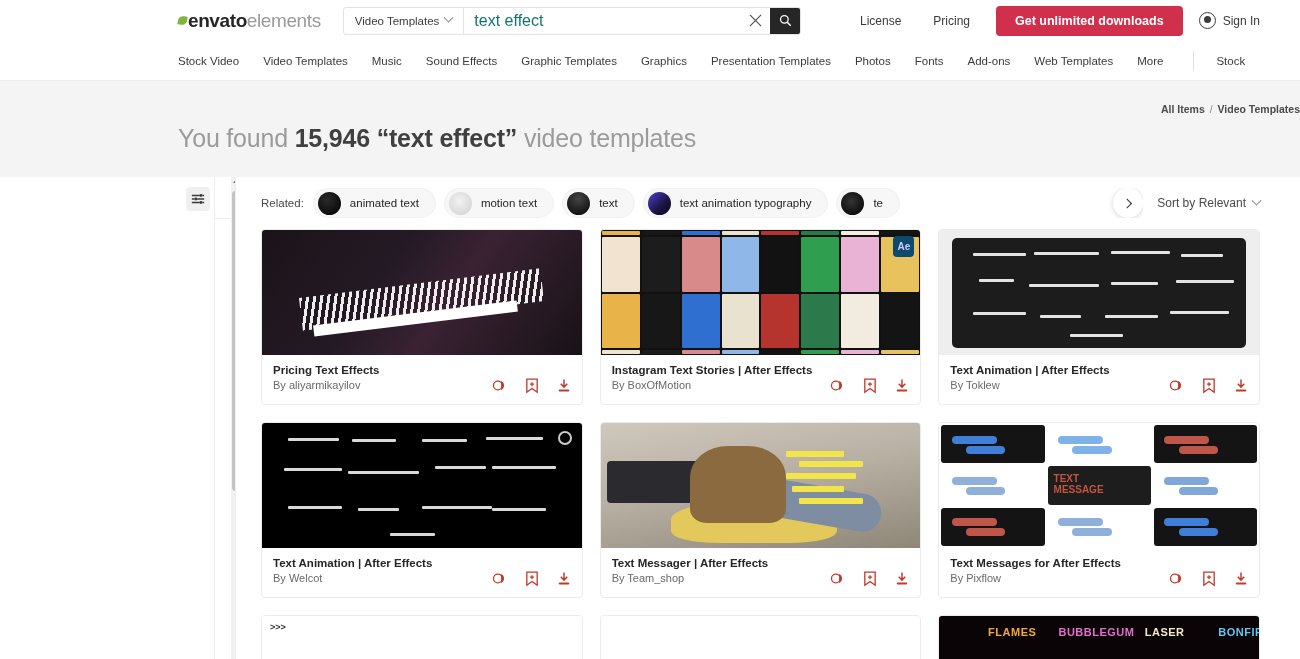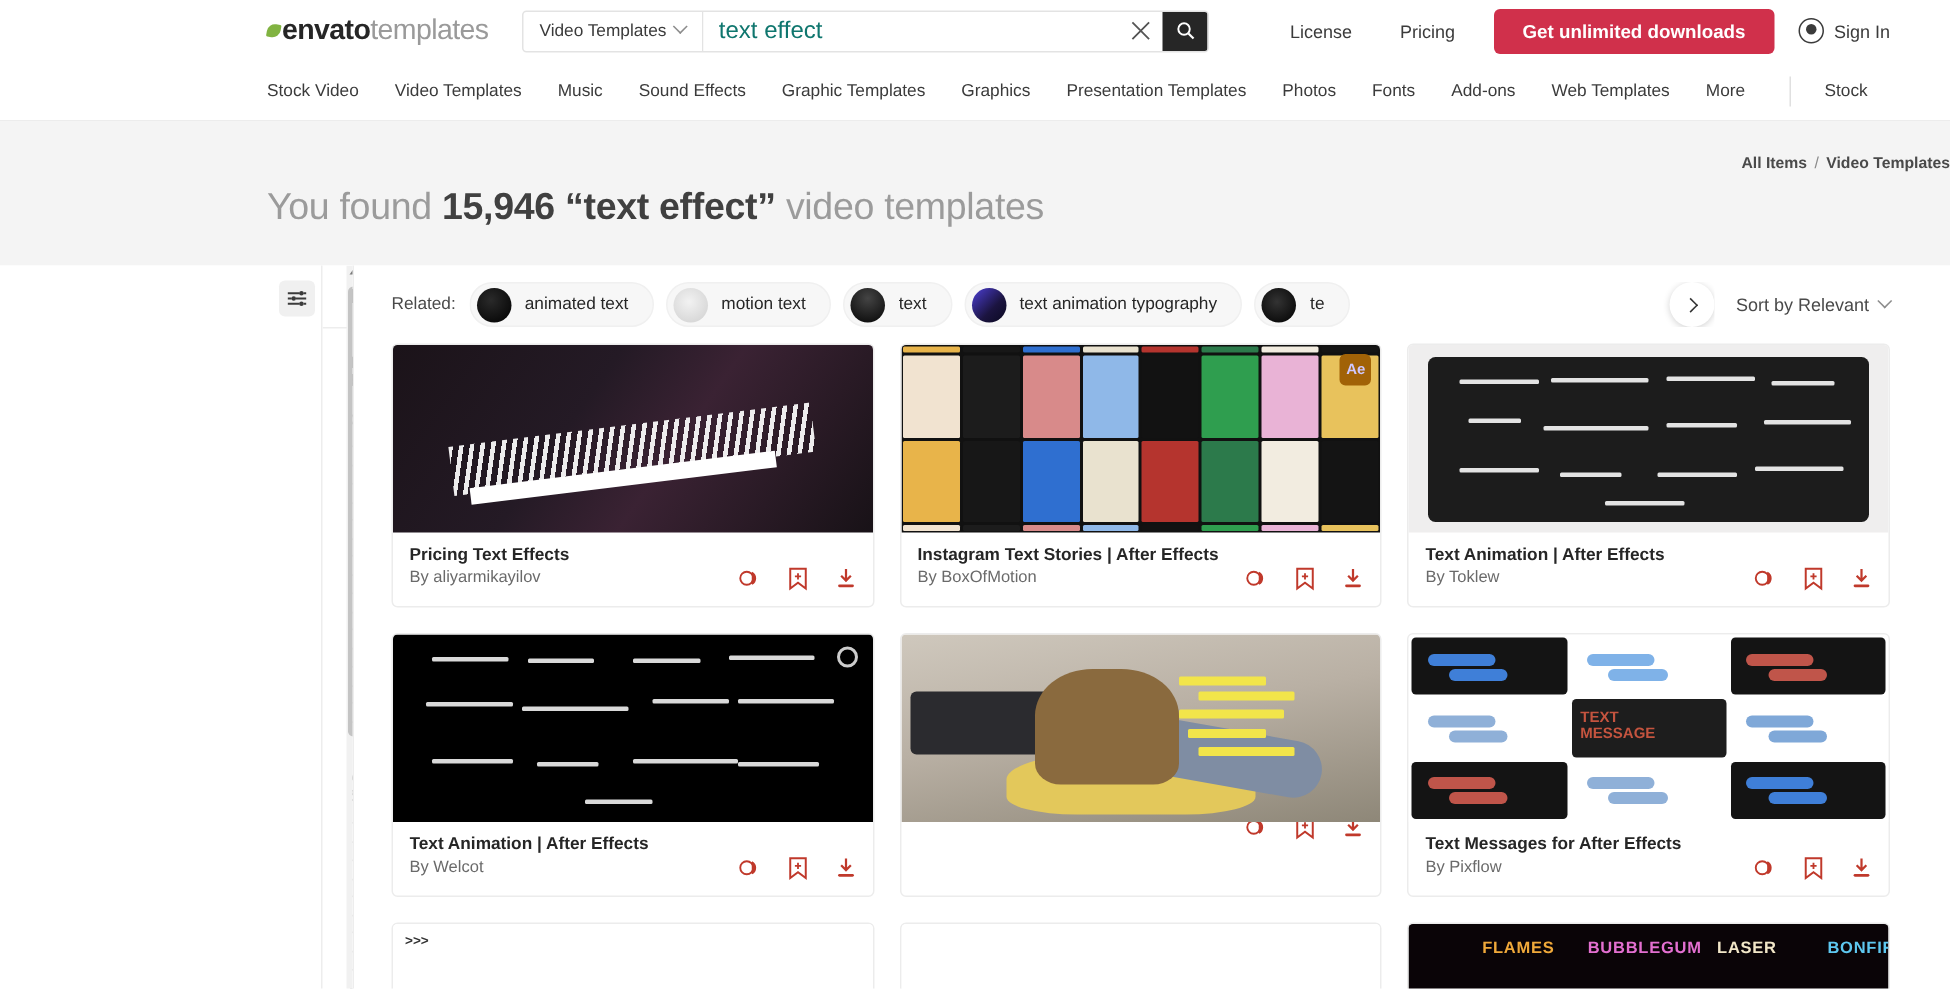--- a/index.html
+++ b/index.html
@@ -241,21 +241,21 @@
   
   .t-drums { background: linear-gradient(125deg,#1b1319 0%,#241a25 38%,#3a2233 58%,#181217 100%); }
   .t-drums .scr {
     position:absolute; left:12%; top:42%; width:76%; height:26%;
     background: repeating-linear-gradient(105deg,#fff 0 3px,transparent 3px 7px);
     opacity:.92; transform: rotate(-7deg);
   }
   .t-drums .bar { position:absolute; left:16%; top:66%; width:64%; height:9%; background:#fff; transform: rotate(-7deg); }
   .t-insta { display: grid; grid-template-columns: repeat(8,1fr); grid-template-rows: 6px 1fr 1fr 6px; background:#111; }
   .t-insta .cel { margin: 1px; border-radius: 1px; }
-  .t-ae-badge { position:absolute; right:6px; top:6px; width:21px;height:21px;border-radius:4px;background:#a16207;color:#cfc8ff;font-size:10px;font-weight:700;display:flex;align-items:center;justify-content:center; }
+  .t-ae-badge { position:absolute; right:6px; top:6px; width:21px;height:21px;border-radius:4px;background:#0c4a6e;color:#cfc8ff;font-size:10px;font-weight:700;display:flex;align-items:center;justify-content:center; }
   .t-dark { background:#efeeee; display:flex; align-items:center; justify-content:center; }
   .t-dark .pane { width: 92%; height: 88%; background:#1c1c1c; border-radius:5px; position:relative; overflow:hidden; }
   .t-dark .ln { position:absolute; background:#fff; opacity:.88; height:3px; border-radius:1px; }
   .t-black { background:#000; position:relative; }
   .t-black .ln { position:absolute; background:#fff; opacity:.85; height:3px; border-radius:1px; }
   .t-black .circ { position:absolute; right:10px; top:8px; width:14px;height:14px;border:2px solid #fff;border-radius:50%;opacity:.8; }
   .t-couch { background: linear-gradient(170deg,#cfc8bd 0%,#b9b0a4 45%,#8e8778 100%); position:relative; }
   .t-couch .sofa { position:absolute; left:2%; top:30%; width:34%; height:34%; background:#2b2b2f; border-radius:4px; }
   .t-couch .man  { position:absolute; left:28%; top:18%; width:30%; height:62%; background:#8a6a3e; border-radius:40% 40% 18% 18%; }
   .t-couch .legs { position:absolute; left:48%; top:50%; width:40%; height:30%; background:#7f8da3; border-radius:22px; transform: rotate(10deg); }
@@ -269,21 +269,21 @@
 
   .rowpartial { margin-top: 17px; }
 </style>
 </head>
 <body>
 
 <div class="topbar">
   <div class="logo">
     <span class="logo-leaf"></span>
     <span class="logo-envato">envato</span>
-    <span class="logo-elements">templates</span>
+    <span class="logo-elements">elements</span>
   </div>
 
   <div class="searchwrap">
     <div class="search-cat">
       <span>Video Templates</span>
       <span class="chev"></span>
     </div>
     <input class="search-field" type="text" value="text effect" placeholder="Search" style="">
     <div class="search-clear">
       <svg width="13" height="13" viewBox="0 0 14 14">
@@ -630,20 +630,22 @@
             <div class="bean"></div>
             <div class="legs"></div>
             <div class="man"></div>
             <div class="bub" style="left: 58%; top: 22%; width: 18%;"></div>
             <div class="bub" style="left: 62%; top: 30%; width: 20%;"></div>
             <div class="bub" style="left: 58%; top: 40%; width: 22%;"></div>
             <div class="bub" style="left: 60%; top: 50%; width: 16%;"></div>
             <div class="bub" style="left: 62%; top: 60%; width: 20%;"></div>
           </div>
           <div class="cardinfo">
+            <div class="ctitle">Text Messager | After Effects</div>
+            <div class="cauthor">By Team_shop</div>
             <div class="cactions">
               <span class="act">
                 <svg width="15" height="15" viewBox="0 0 18 18">
                   <circle cx="7" cy="9" r="5.2" stroke="#c0392b" stroke-width="1.5" fill="none"></circle>
                   <path d="M11 4.4a5.2 5.2 0 0 1 0 9.2" stroke="#c0392b" stroke-width="1.5" fill="#c0392b"></path>
                 </svg>
               </span>
               <span class="act">
                 <svg width="14" height="16" viewBox="0 0 14 17">
                   <path d="M1.5 1.2h11v14l-5.5-4-5.5 4z" stroke="#c0392b" stroke-width="1.4" fill="none"></path>

